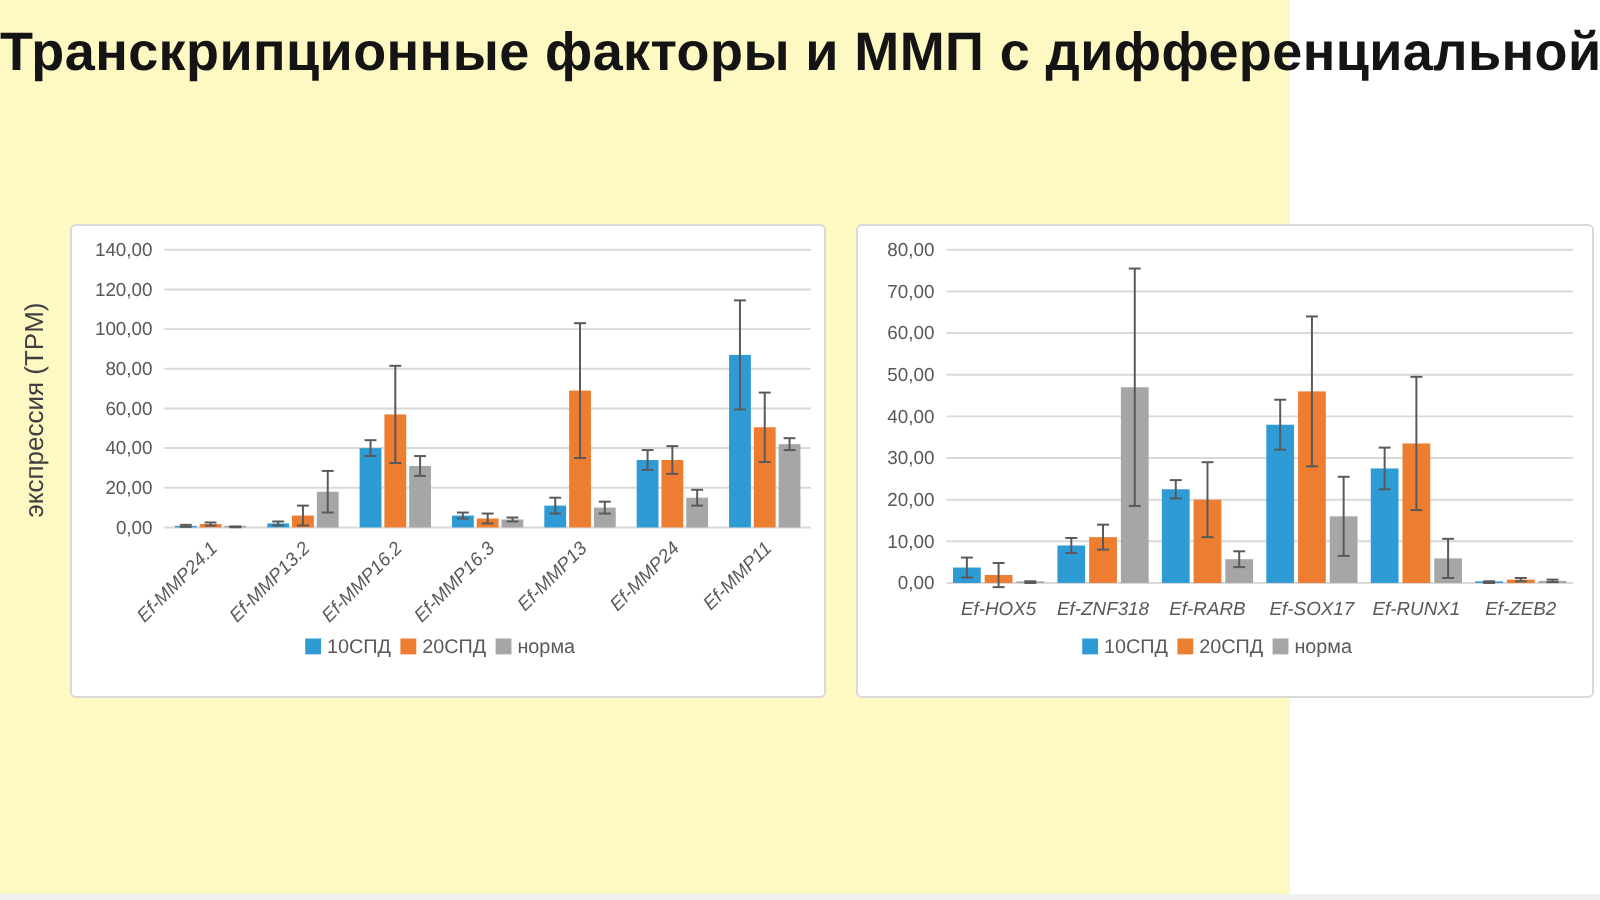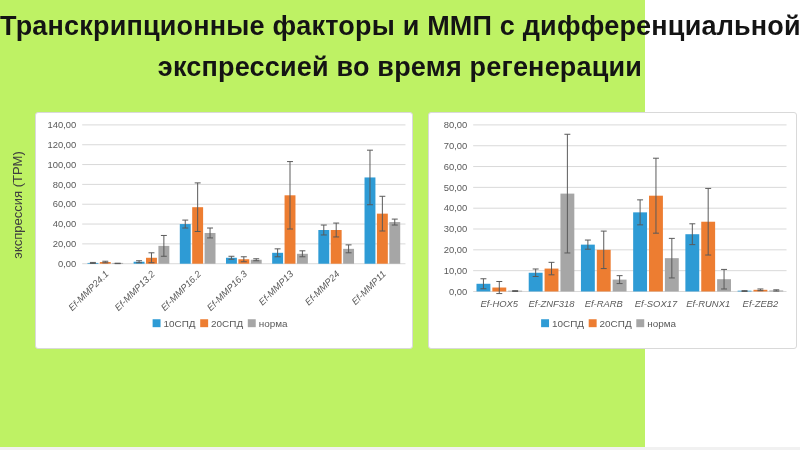--- a/index.html
+++ b/index.html
@@ -1,17 +1,17 @@
 <!DOCTYPE html>
 <html><head>
 <meta charset="utf-8">
 <style>
   html,body{margin:0;padding:0;background:#ffffff;}
   body{width:800px;height:450px;overflow:hidden;font-family:"Liberation Sans",sans-serif;}
-  .slide{position:relative;width:645px;height:450px;background:#bef264;}
+  .slide{position:relative;width:645px;height:450px;background:#fef9c3;}
   .title{position:absolute;top:6px;left:0;width:800px;text-align:center;color:#141414;
          font-weight:700;font-size:27px;line-height:41px;letter-spacing:.2px;}
   .title div{white-space:nowrap;}
   .ylab{position:absolute;left:17px;top:205px;transform:translate(-50%,-50%) rotate(-90deg);
         white-space:nowrap;font-size:13px;color:#3f3f3f;}
   .panel{position:absolute;top:112px;height:237px;background:#fff;border:1px solid #d9d9d9;
          border-radius:3px;box-sizing:border-box;}
   #panel0{left:35px;width:378px;}
   #panel1{left:428px;width:369px;}
   .panel svg{display:block;width:100%;height:100%;}
@@ -21,21 +21,20 @@
   svg .leg{font-size:10px;fill:#595959;}
   .bottom-edge{position:absolute;left:0;bottom:0;width:800px;height:3px;background:#f1f1f1;}
 </style>
 </head>
 <body>
 
 <div class="slide">
 
   <div class="title">
     <div>Транскрипционные факторы и ММП с дифференциальной</div>
-    <div>экспрессией во время регенерации</div>
   </div>
 
   <div class="ylab">экспрессия (TPM)</div>
 
   <div id="panel0" class="panel">
     <svg id="chart0" viewBox="0 0 378 237">
         <line x1="46" x2="372" y1="152" y2="152" stroke="#D9D9D9" stroke-width="1"></line>
         <text x="40" y="155.2" text-anchor="end" class="tick">0,00</text>
         <line x1="46" x2="372" y1="132" y2="132" stroke="#D9D9D9" stroke-width="1"></line>
         <text x="40" y="135.2" text-anchor="end" class="tick">20,00</text>

